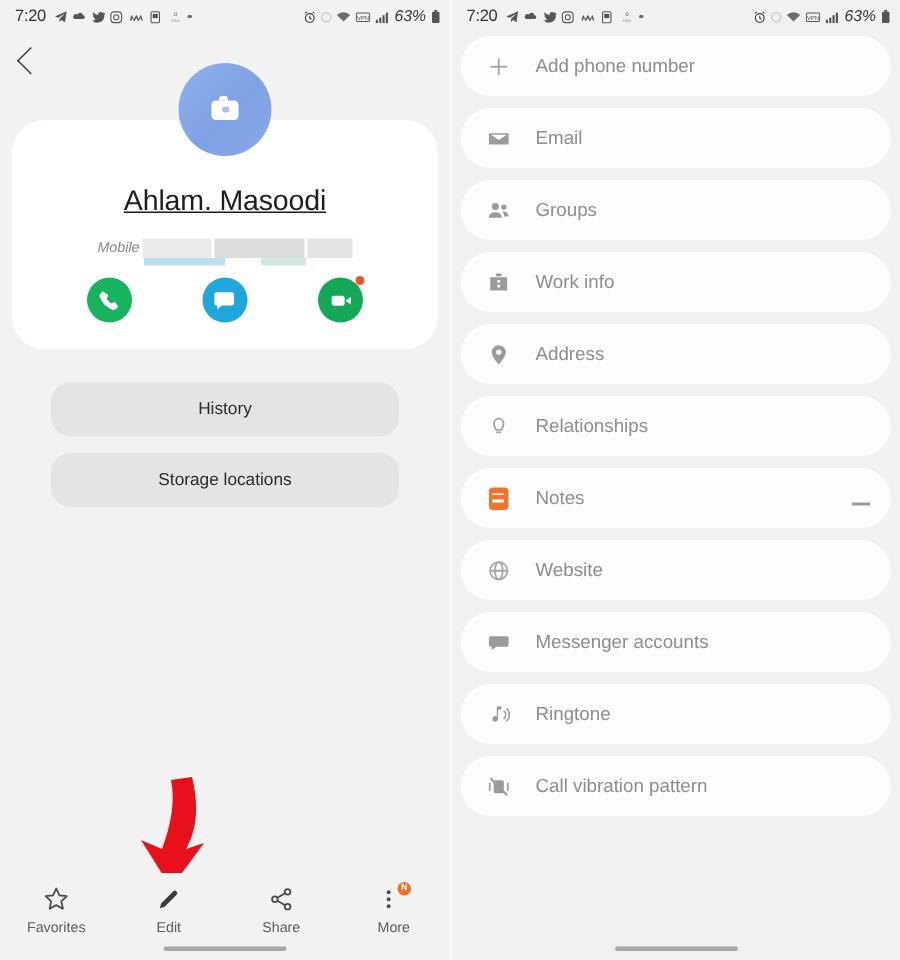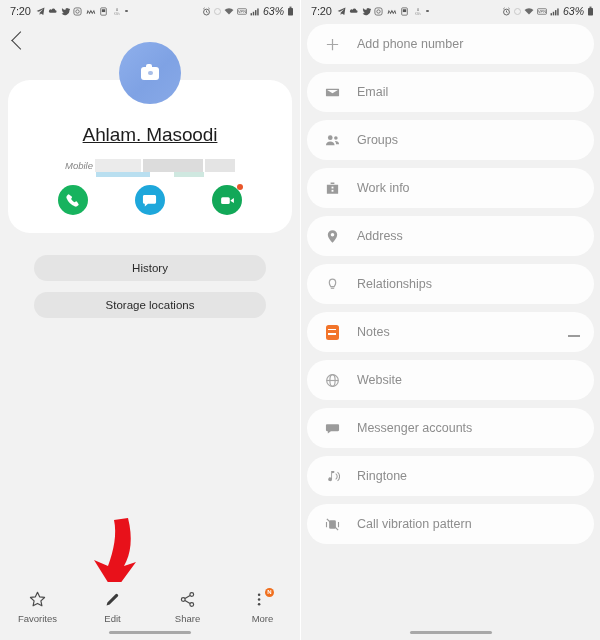--- a/index.html
+++ b/index.html
@@ -111,21 +111,21 @@
   .ab-msg { background: #1ea7db; }
   .ab-video { background: #12a858; }
   .ab-video .vbadge {
     position:absolute; top:-1px; right:-1px;
     width:6px; height:6px; border-radius:50%; background:#e8562a;
   }
   .action-btn svg { display:block; }
 
   .pill-btn {
     margin: 0 34px;
-    height: 26px;
+    height: 36px;
     background: #e4e4e4;
     border-radius: 13px;
     display: flex; align-items: center; justify-content: center;
     font-size: 11.5px;
     color: #2a2a2a;
   }
   .pill-wrap { margin-top: 22px; }
   .pill-wrap .pill-btn + .pill-btn { margin-top: 11px; }
 
   

